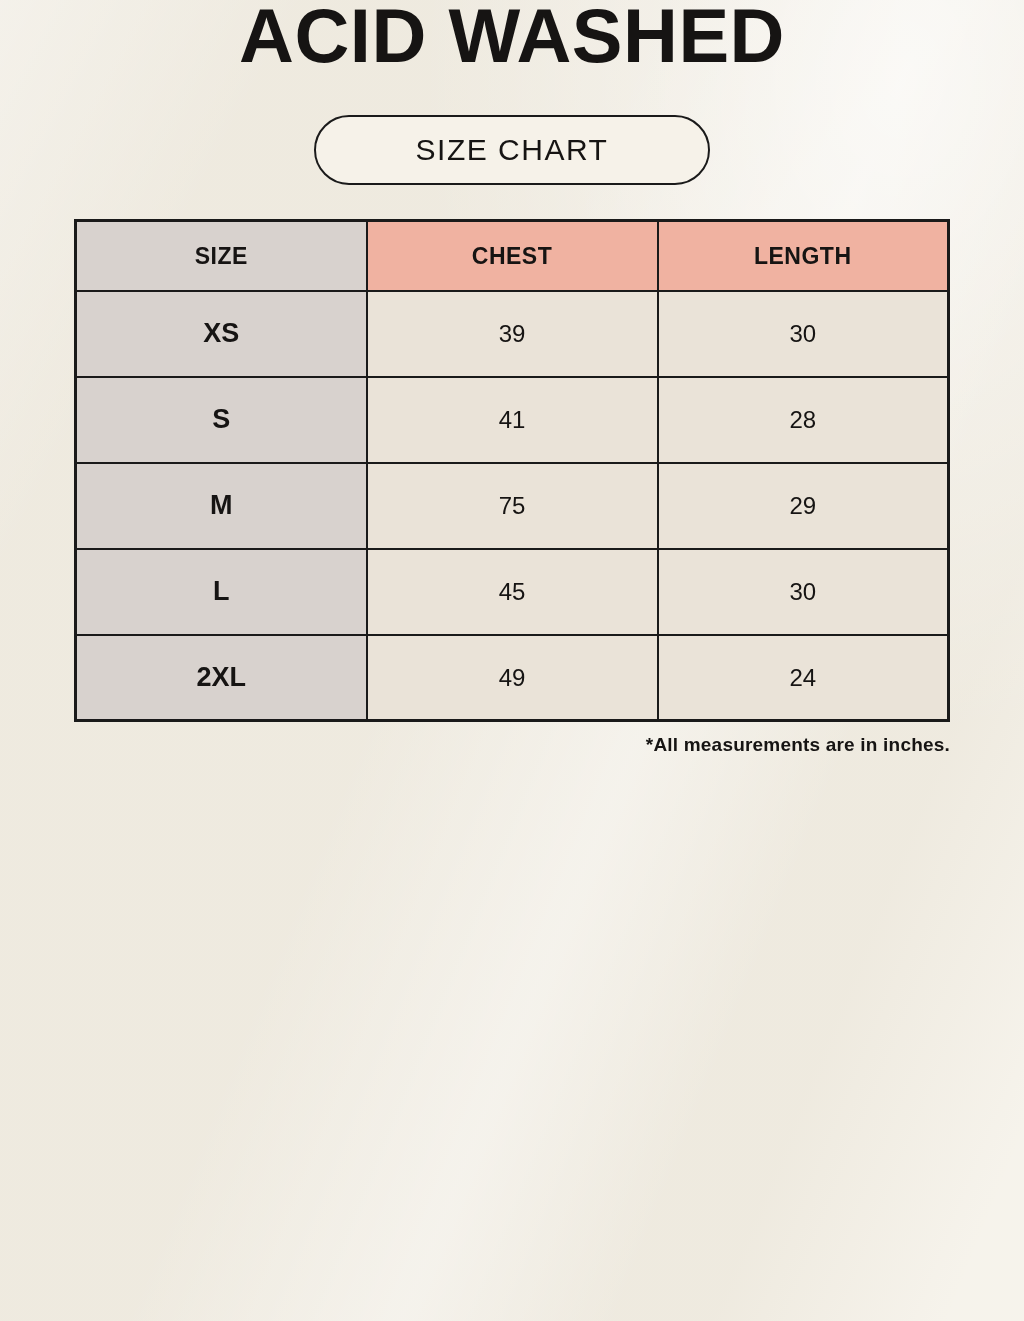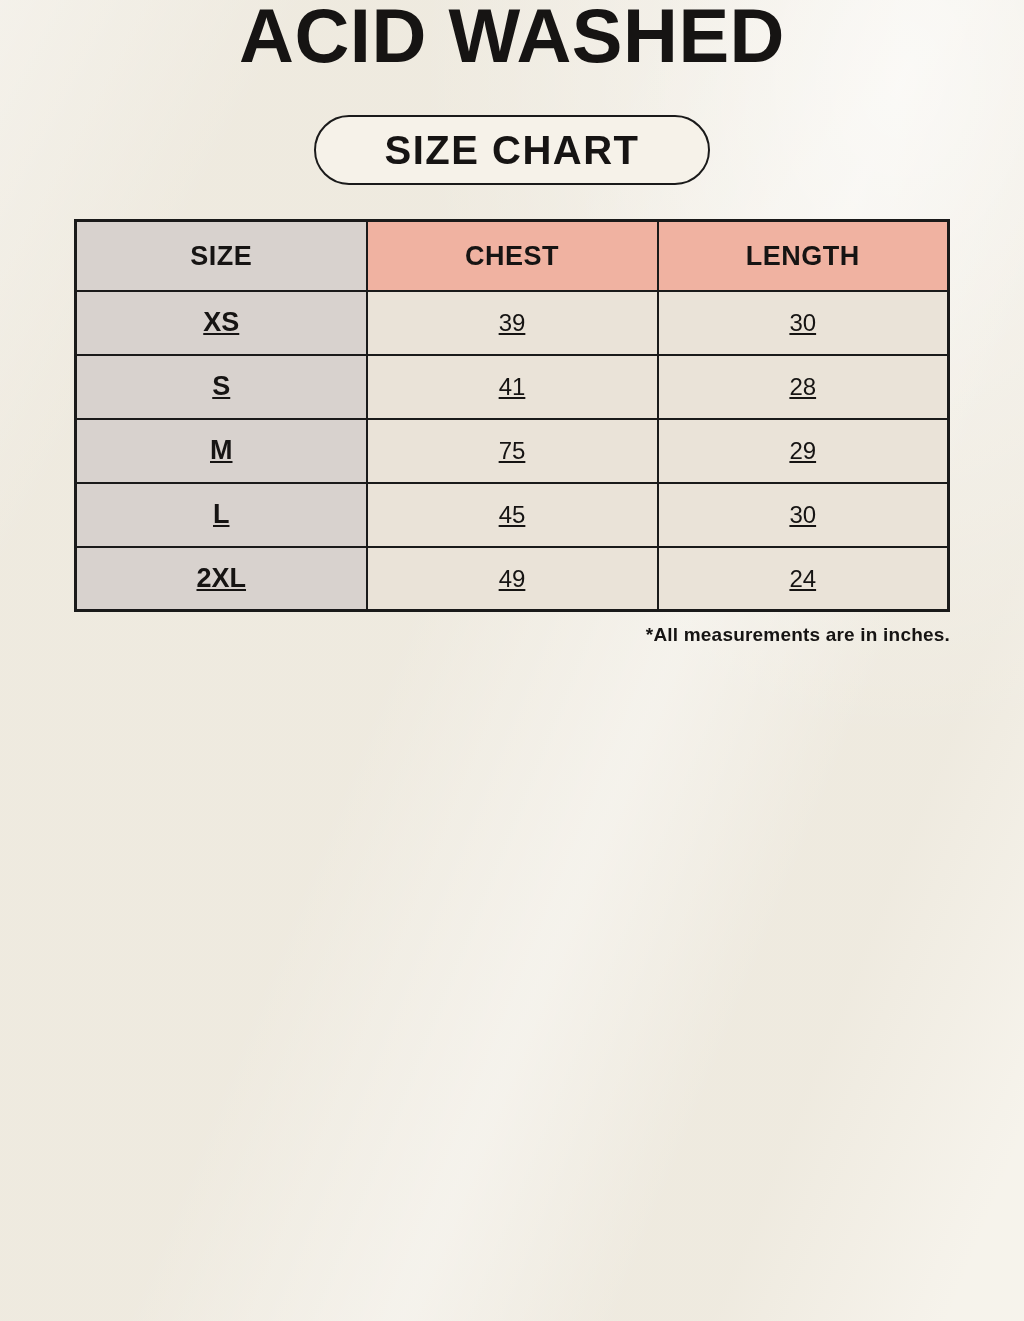--- a/index.html
+++ b/index.html
@@ -40,22 +40,22 @@
   .pill {
     width: 396px;
     height: 70px;
     margin: 44px auto 0 auto;
     border: 2.5px solid var(--border, #1a1a1a);
     border-radius: 40px;
     background: var(--pill-bg, #f6f2e9);
     display: flex;
     align-items: center;
     justify-content: center;
-    font-size: 40px;
-    font-weight: bold;
+    font-size: 30px;
+    font-weight: normal;
     letter-spacing: 1.5px;
   }
 
   .table-wrap {
     width: 876px;
     margin: 34px auto 0 auto;
   }
 
   table {
     width: 100%;
@@ -65,28 +65,28 @@
   }
 
   th, td {
     border: 2.5px solid var(--border, #1a1a1a);
     text-align: center;
     vertical-align: middle;
   }
 
   thead th {
     height: 70px;
-    font-size: 27px;
+    font-size: 23px;
     font-weight: bold;
     letter-spacing: 0.5px;
     background: var(--header-accent-bg, #f0b2a1);
   }
   thead th.size-col { background: var(--size-col-bg, #d8d2ce); }
 
-  tbody tr { height: 64px; text-decoration: underline; }
+  tbody tr { height: 86px; }
   tbody th {
     background: var(--size-col-bg, #d8d2ce);
     font-size: 27px;
     font-weight: bold;
   }
   tbody td {
     background: var(--data-cell-bg, #eae3d8);
     font-size: 24px;
     font-weight: normal;
   }

